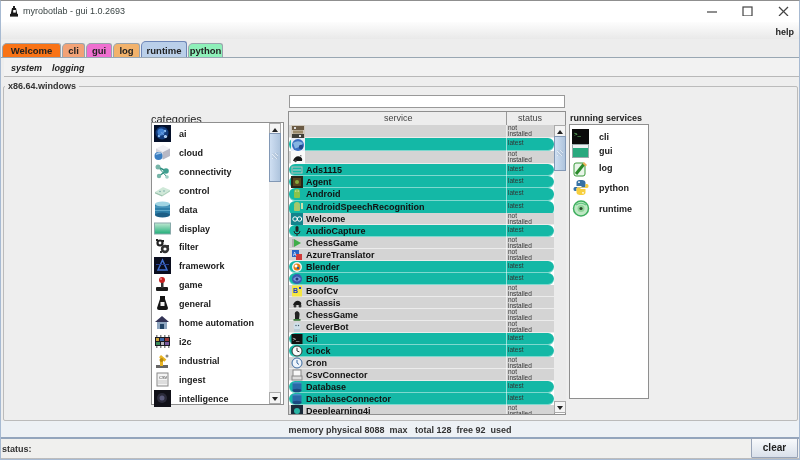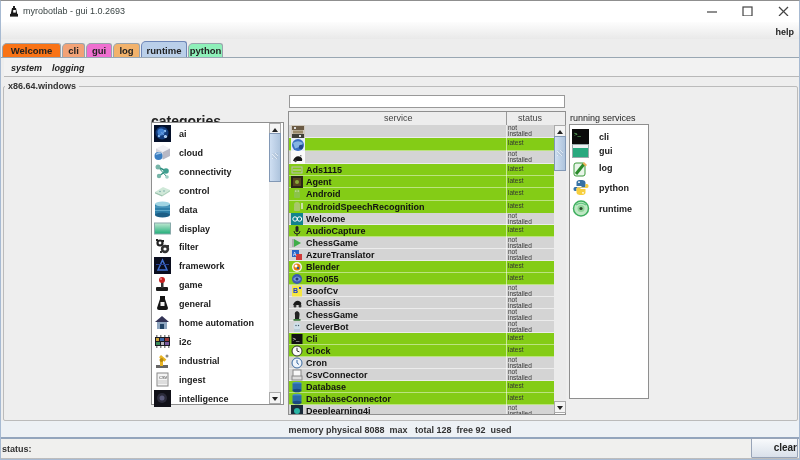--- a/index.html
+++ b/index.html
@@ -19,21 +19,21 @@
 #tabline{left:0;top:57px;width:800px;height:1px;background:#99a7b3;}
 #menubar{left:4px;top:58px;width:800px;height:18px;background:#f2f2f2;
   border-bottom:1px solid #b8b8b8;font-style:italic;}
 #menubar span{position:absolute;top:5px;font-size:9px;font-weight:bold;color:#222;}
 
 #panel{left:3px;top:86px;width:793px;height:333px;
   border:1px solid #bbbbbb;border-radius:2px;}
 #paneltitle{left:5px;top:81px;font-size:9px;font-weight:bold;color:#333;
   background:#eeeeee;padding:0 3px;}
 
-#catlabel{left:151px;top:113px;font-size:14px;font-weight:bold;color:#222;}
+#catlabel{left:151px;top:113px;font-size:11px;font-weight:normal;color:#222;}
 #catlist{left:151px;top:122px;width:131px;height:281px;background:#ffffff;
   border:1px solid #8f8f8f;}
 .catitem{position:absolute;left:2px;height:19px;width:108px;}
 .catitem .txt{position:absolute;left:25px;top:5px;font-size:9px;font-weight:bold;color:#1a1a1a;}
 .catitem svg{position:absolute;left:0;top:1px;}
 
 .sb{position:absolute;background:#ebebeb;}
 .sbbtn{position:absolute;left:0;width:100%;height:12px;background:#f4f4f4;
   border:1px solid #aaa;box-sizing:border-box;text-align:center;}
 .sbbtn svg{display:block;margin:3.5px auto 0;}
@@ -47,36 +47,36 @@
 #tablewrap{left:288px;top:111px;width:278px;height:304px;background:#fff;
   border:1px solid #8f8f8f;box-sizing:border-box;overflow:hidden;}
 #thead{position:absolute;left:0;top:0;width:276px;height:13px;background:#ededed;
   border-bottom:1px solid #999;}
 #thead div{position:absolute;top:1px;font-size:9px;color:#444;}
 .row{position:absolute;left:0;width:265px;}
 .row .nm{position:absolute;left:17px;top:1px;font-size:9px;font-weight:bold;color:#111;}
 .row .st{position:absolute;left:219px;top:0px;font-size:6.5px;color:#333;line-height:6px;}
 .row svg,.row .ic{position:absolute;left:2px;}
 .g1{background:#d4d4d4;box-shadow:inset 0 -1px rgba(255,255,255,0.55);}
-.g2{background:#84cc16;box-shadow:inset 0 -1px rgba(255,255,255,0.45);}
-
-#runlabel{left:570px;top:113px;font-size:9px;font-weight:normal;color:#222;}
+.g2{background:#14b8a6;box-shadow:inset 0 -1px rgba(255,255,255,0.45);border-radius:6px;}
+
+#runlabel{left:570px;top:113px;font-size:9px;font-weight:bold;color:#222;}
 #runlist{left:569px;top:124px;width:78px;height:273px;background:#fff;
   border:1px solid #8f8f8f;}
 .runitem{position:absolute;left:2px;}
 .runitem .txt{position:absolute;left:27px;font-size:9px;font-weight:bold;color:#1a1a1a;}
 
 #memstrip{left:0;top:421px;width:800px;height:16px;background:#edf1f5;}
 #memtext{left:0;top:425px;width:800px;text-align:center;font-size:9px;font-weight:bold;color:#333;}
 #statussep{left:0;top:437px;width:800px;height:2px;background:#93a5bd;}
 #statusbar{left:0;top:439px;width:800px;height:19px;background:#f0f0ee;}
 #statustext{left:2px;top:444px;font-size:9px;font-weight:bold;color:#333;}
 #clearbtn{left:751px;top:438px;width:47px;height:20px;
   background:linear-gradient(#f8fafc,#d9e0ea);border:1px solid #98a4b8;
-  box-sizing:border-box;text-align:right;font-size:10px;font-weight:bold;
+  box-sizing:border-box;text-align:center;font-size:10px;font-weight:bold;
   color:#222;line-height:18px;border-radius:1px;}
 #botline{left:0;top:458px;width:800px;height:2px;background:linear-gradient(#c8c8c8,#9a9a9a);}
 #winborder{left:0;top:0;width:800px;height:460px;border:1px solid #a7bad2;border-top-color:#8f8f8f;
   box-sizing:border-box;pointer-events:none;}
 </style>
 </head>
 <body>
 <div class="abs" id="titlebar"></div>
 <svg class="abs" style="left:10px;top:6px" width="8" height="11" viewBox="0 0 8 11">
     <rect x="3" y="0" width="2" height="2" fill="#222"></rect>

